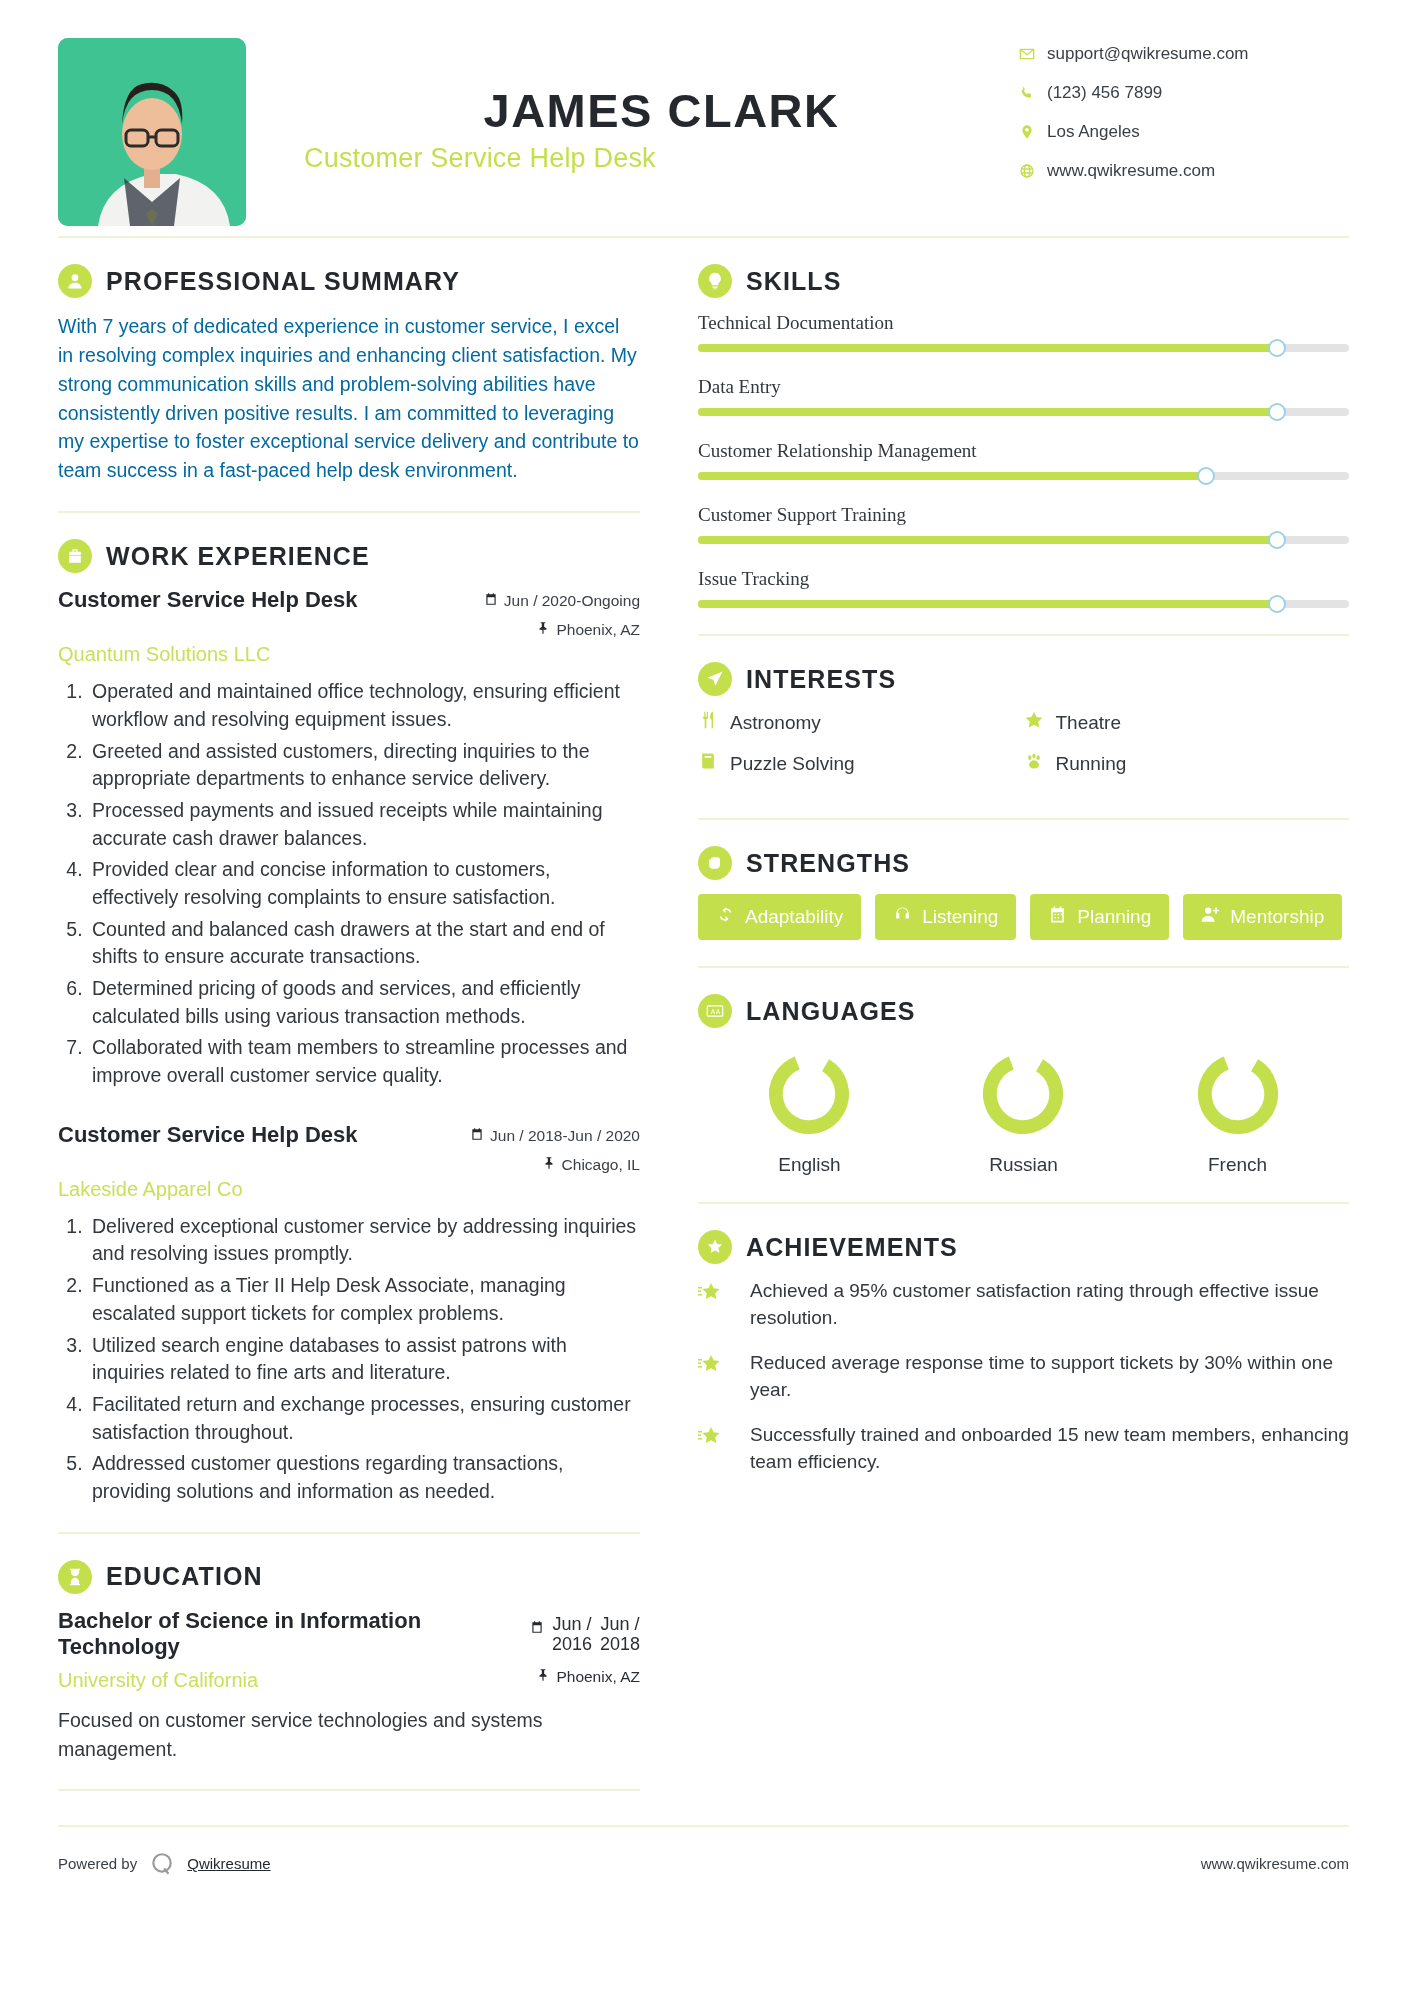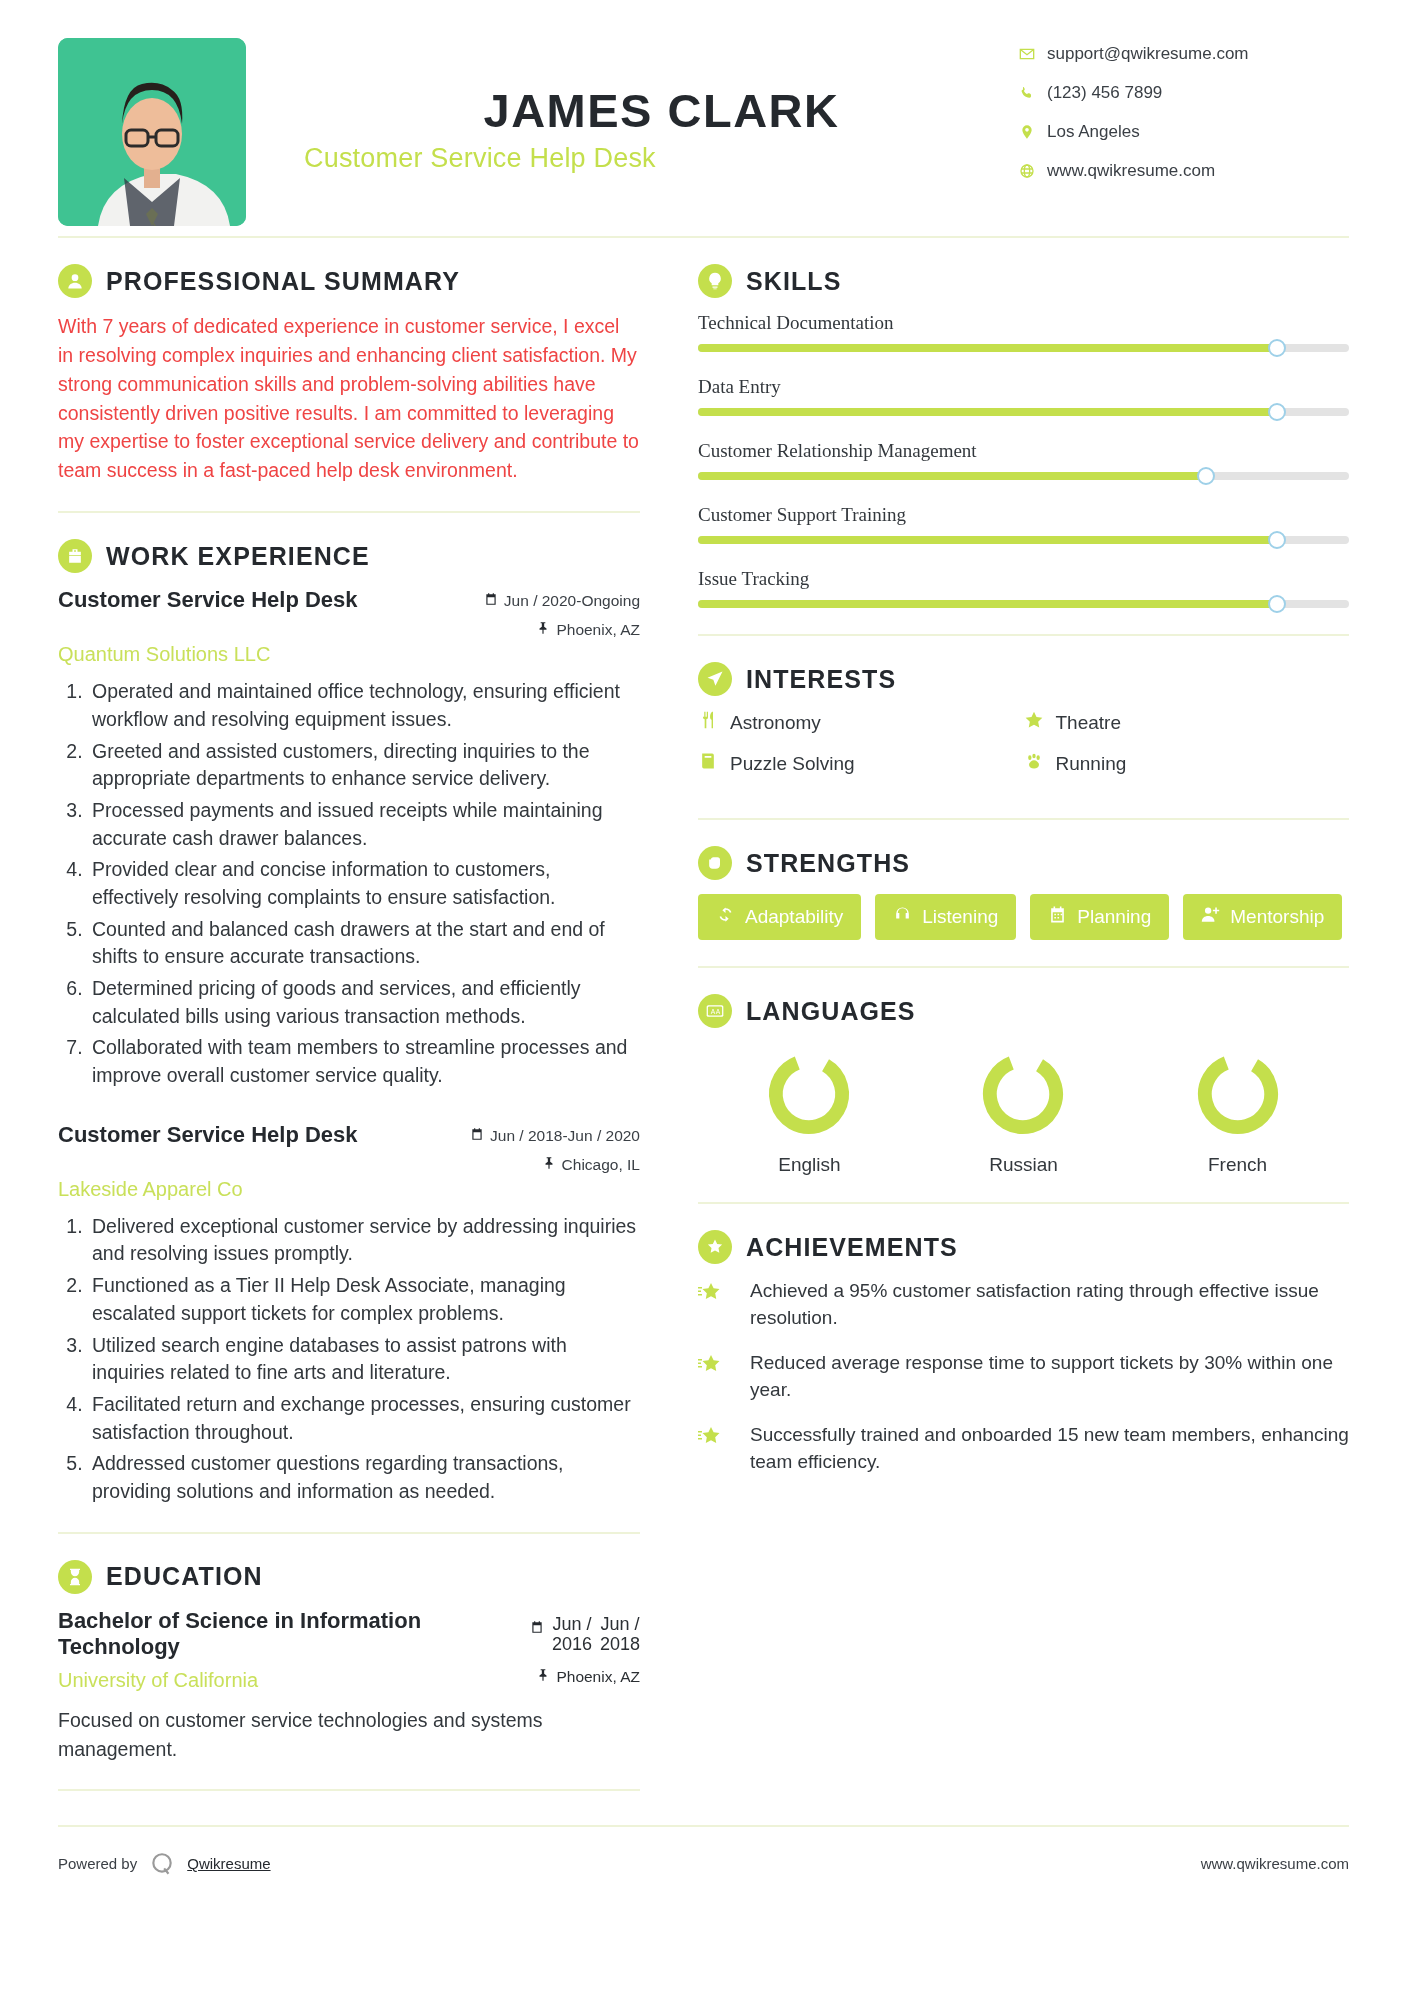--- a/index.html
+++ b/index.html
@@ -55,21 +55,21 @@
   .sec-badge {
     width: 34px; height: 34px; border-radius: 50%; background: #c4df4c;
     display: flex; align-items: center; justify-content: center; flex: 0 0 34px;
   }
   .sec-badge svg { width: 20px; height: 20px; fill: #ffffff; }
   .sec-title {
     font-size: 25px; font-weight: bold; letter-spacing: 1.1px; color: #25292e;
   }
   .sec-div { height: 2px; background: #eef3d8; margin-top: 26px; }
 
-  .para { font-size: 19.5px; line-height: 1.48; color: #ef4444; }
+  .para { font-size: 19.5px; line-height: 1.48; color: #0369a1; }
 
   
   .job { margin-top: 4px; }
   .job-top { display: flex; justify-content: space-between; align-items: flex-start; }
   .job-role { font-size: 22px; font-weight: bold; color: #25292e; }
   .job-meta { text-align: right; font-size: 15.5px; color: #3a3f45; white-space: nowrap; padding-top: 5px; }
   .job-meta .mi { display: flex; align-items: center; justify-content: flex-end; gap: 6px; }
   .job-meta .mi + .mi { margin-top: 11px; }
   .job-meta svg { width: 14px; height: 14px; fill: #25292e; }
   .job-org { font-size: 20px; color: #c9e05a; margin-top: 4px; }

